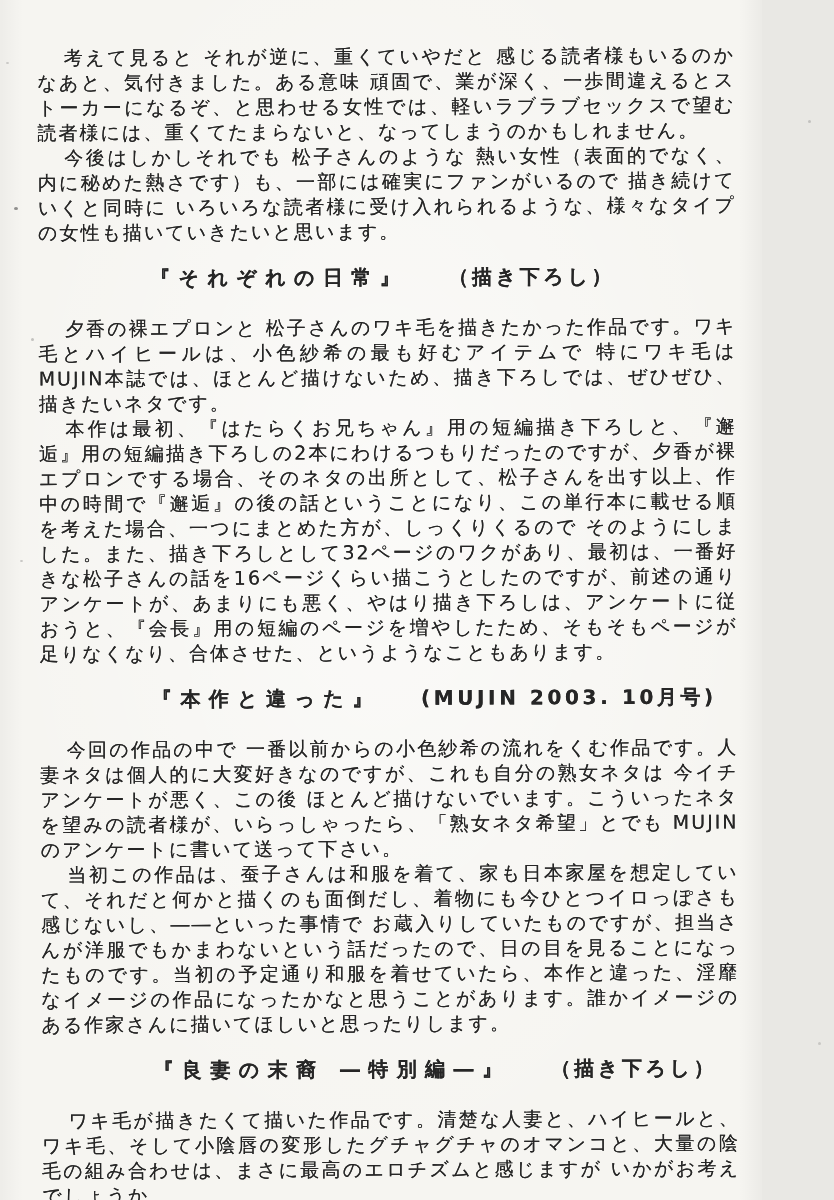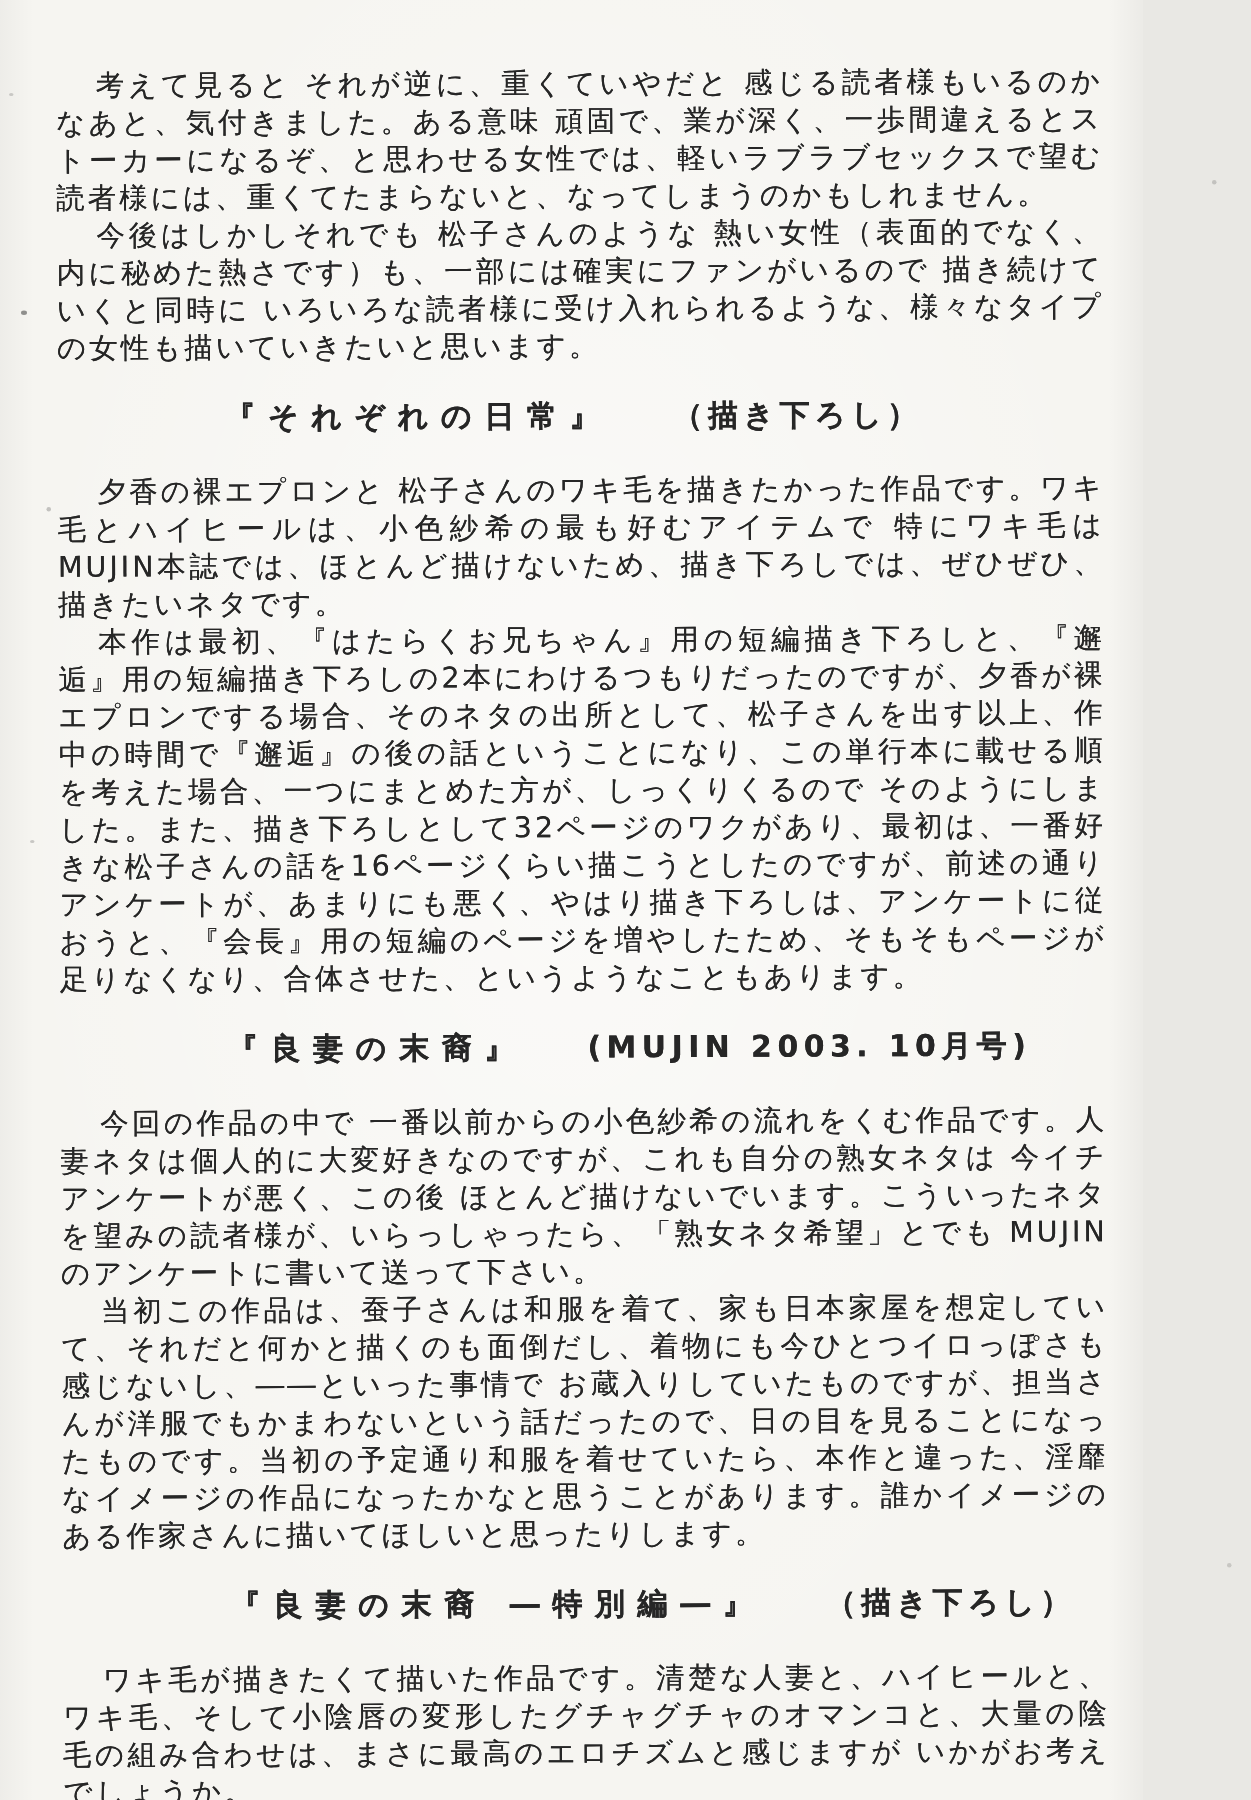--- a/index.html
+++ b/index.html
@@ -93,21 +93,21 @@
       <div class="section-heading">
         <span class="title">『それぞれの日常』</span>
         <span class="note">（描き下ろし）</span>
       </div>
       <p class="para">夕香の裸エプロンと 松子さんのワキ毛を描きたかった作品です。ワキ毛とハイヒールは、小色紗希の最も好むアイテムで 特にワキ毛は MUJIN本誌では、ほとんど描けないため、描き下ろしでは、ぜひぜひ、描きたいネタです。</p>
       <p class="para">本作は最初、『はたらくお兄ちゃん』用の短編描き下ろしと、『邂逅』用の短編描き下ろしの2本にわけるつもりだったのですが、夕香が裸エプロンでする場合、そのネタの出所として、松子さんを出す以上、作中の時間で『邂逅』の後の話ということになり、この単行本に載せる順を考えた場合、一つにまとめた方が、しっくりくるので そのようにしました。また、描き下ろしとして32ページのワクがあり、最初は、一番好きな松子さんの話を16ページくらい描こうとしたのですが、前述の通りアンケートが、あまりにも悪く、やはり描き下ろしは、アンケートに従おうと、『会長』用の短編のページを増やしたため、そもそもページが足りなくなり、合体させた、というようなこともあります。</p>
     </div>
 
     <div class="section">
       <div class="section-heading">
-        <span class="title">『良妻の末裔』</span>
+        <span class="title">『本作と違った』</span>
         <span class="note">(MUJIN 2003. 10月号)</span>
       </div>
       <p class="para">今回の作品の中で 一番以前からの小色紗希の流れをくむ作品です。人妻ネタは個人的に大変好きなのですが、これも自分の熟女ネタは 今イチアンケートが悪く、この後 ほとんど描けないでいます。こういったネタを望みの読者様が、いらっしゃったら、「熟女ネタ希望」とでも MUJINのアンケートに書いて送って下さい。</p>
       <p class="para">当初この作品は、蚕子さんは和服を着て、家も日本家屋を想定していて、それだと何かと描くのも面倒だし、着物にも今ひとつイロっぽさも感じないし、――といった事情で お蔵入りしていたものですが、担当さんが洋服でもかまわないという話だったので、日の目を見ることになったものです。当初の予定通り和服を着せていたら、本作と違った、淫靡なイメージの作品になったかなと思うことがあります。誰かイメージのある作家さんに描いてほしいと思ったりします。</p>
     </div>
 
     <div class="section">
       <div class="section-heading">
         <span class="title">『良妻の末裔 ―特別編―』</span>
         <span class="note">（描き下ろし）</span>

